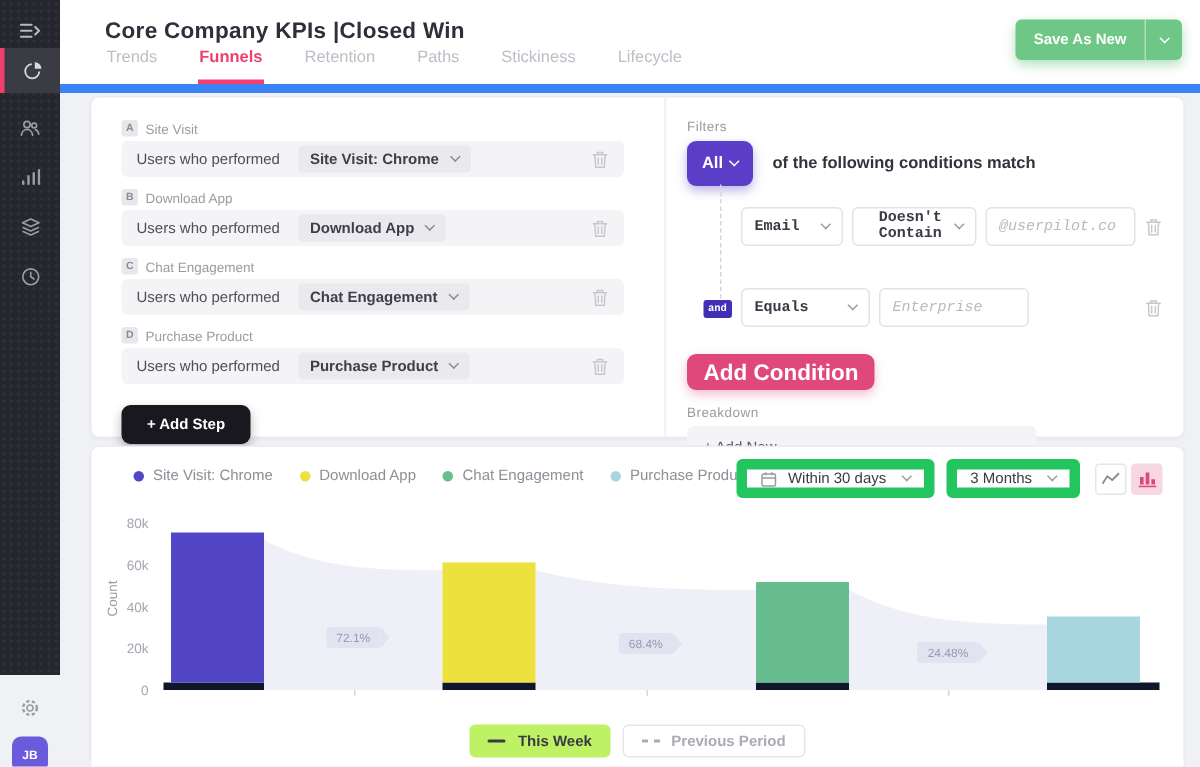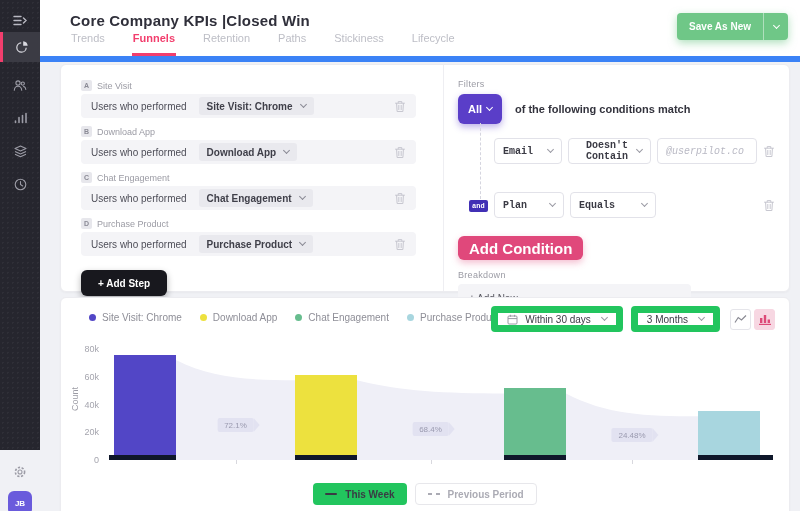--- a/index.html
+++ b/index.html
@@ -105,21 +105,21 @@
   .bar { position:absolute; bottom:0; width:62px; }
   .xtick { position:absolute; top:114px; width:1px; height:4px; background:#D8D8DE; }
   .pill { position:absolute; transform:translate(-50%,-50%); height:14px; background:#E2E2F1; border-radius:2px;
     color:#9A9AAF; font-size:8px; display:flex; align-items:center; justify-content:center; padding:0 7px; }
   .pill::after { content:""; position:absolute; right:-6px; top:0; border-top:7px solid transparent;
     border-bottom:7px solid transparent; border-left:6px solid #E2E2F1; }
 
   .series-legend { position:absolute; left:0; right:0; top:185px; display:flex; justify-content:center; gap:8px; }
   .sl-chip { height:22px; border-radius:4px; display:flex; align-items:center; gap:8px; padding:0 12px;
     font-family:inherit; font-size:10px; font-weight:600; cursor:pointer; border:none; }
-  .sl-this { background:#22c55e; color:#3A3A44; }
+  .sl-this { background:#bef264; color:#3A3A44; }
   .sl-prev { background:#fff; border:1px solid #E7E7EB; color:#ABABB4; }
   .dash-solid { width:12px; height:2px; background:#3A3A44; border-radius:1px; }
   .dash-dashed { width:12px; height:2px; background:linear-gradient(90deg,#ABABB4 0 4px,transparent 4px 8px,#ABABB4 8px 12px); }
 </style>
 </head>
 <body>
 
 <div class="app">
 
   <aside class="sidebar">
@@ -317,28 +317,25 @@
                 <g fill="none" stroke="#C7C7D0" stroke-linecap="round">
                   <path d="M1.5 3.2h9M4.2 3V1.6h3.6V3"></path>
                   <path d="M2.6 3.4l.5 8.1h5.8l.5-8.1M4.8 5.4v4.2M7.2 5.4v4.2"></path>
                 </g>
               </svg>
           </button>
         </div>
 
         <div class="cond-row r2">
           <span class="conj">and</span>
-          <button class="cond-select w-field">
-            <span>Plan</span>
-            <i class="chev"></i>
-          </button>
           <button class="cond-select w-op">
             <span>Equals</span>
             <i class="chev"></i>
           </button>
+          <input class="cond-input" placeholder="Enterprise" style="">
           <button class="trash-btn">
             <svg width="12" height="13" viewBox="0 0 12 13">
                 <g fill="none" stroke="#C7C7D0" stroke-linecap="round">
                   <path d="M1.5 3.2h9M4.2 3V1.6h3.6V3"></path>
                   <path d="M2.6 3.4l.5 8.1h5.8l.5-8.1M4.8 5.4v4.2M7.2 5.4v4.2"></path>
                 </g>
               </svg>
           </button>
         </div>
 

